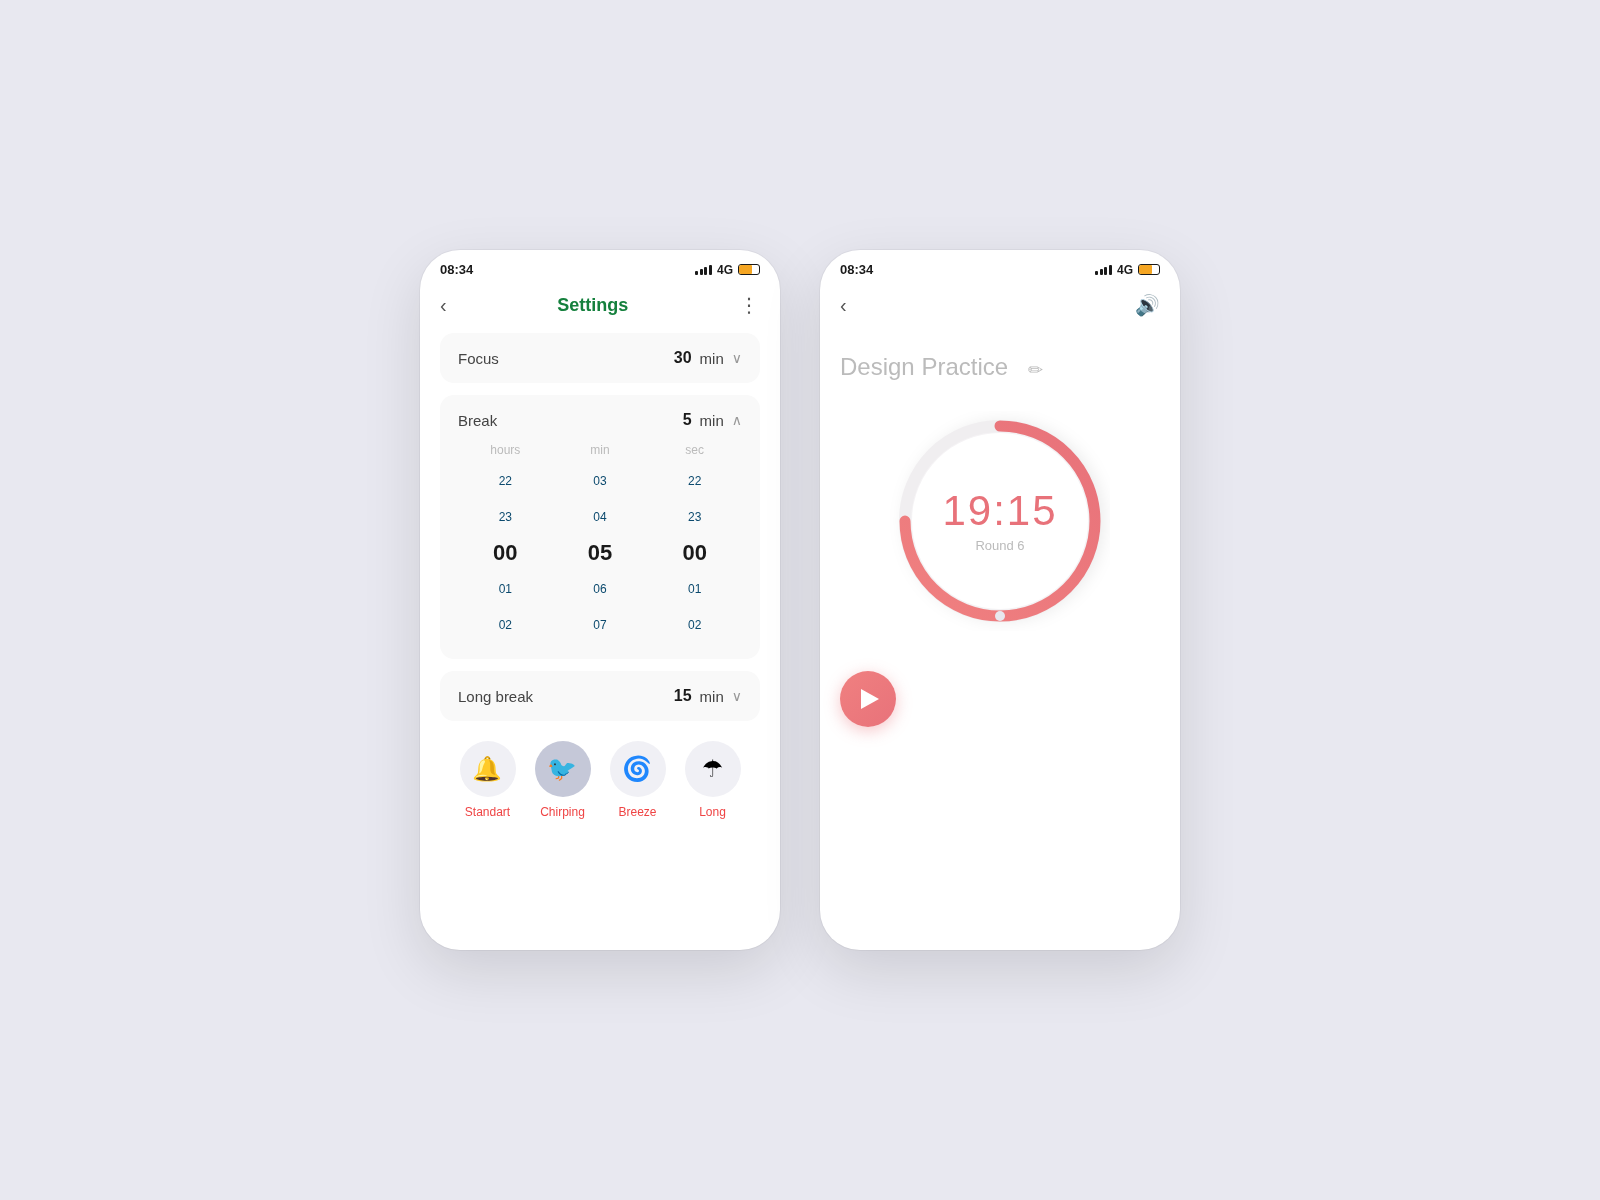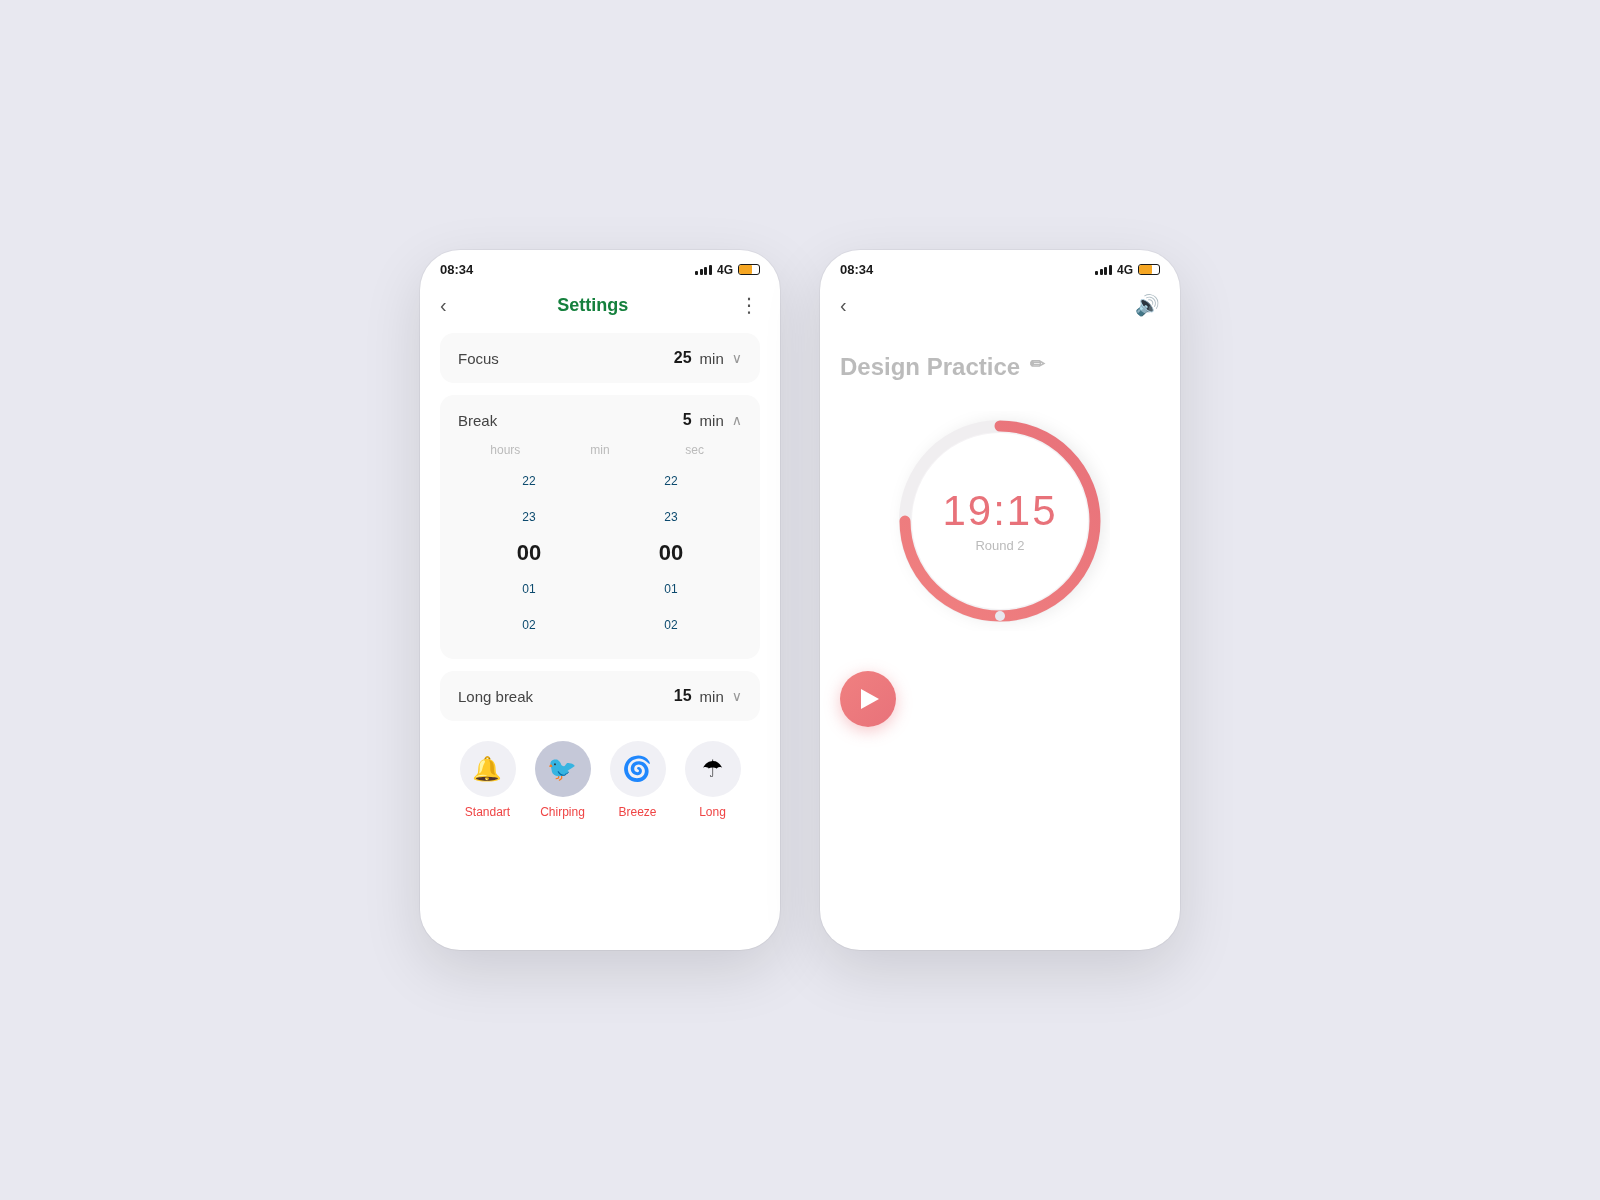--- a/index.html
+++ b/index.html
@@ -228,26 +228,26 @@
       justify-content: space-between;
       padding: 8px 0 16px;
       width: 100%;
     }
     .speaker-icon {
       font-size: 20px;
       color: #555;
     }
     .task-title {
       font-size: 24px;
-      font-weight: 700;
+      font-weight: 400;
       color: #bbb;
       margin: 20px 0 30px;
       display: flex;
-      align-items: flex-start;
-      gap: 10px;
+      align-items: flex-end;
+      gap: 20px;
     }
     .edit-icon {
       font-size: 18px;
       color: #bbb;
       cursor: pointer;
     }
     
     .timer-wrap {
       position: relative;
       width: 220px;
@@ -335,21 +335,21 @@
       <div class="nav-bar">
         <div class="back-btn">‹</div>
         <div class="nav-title">Settings</div>
         <div class="more-btn">⋮</div>
       </div>
 
       <div class="setting-row">
         <div class="setting-header">
           <span class="setting-label">Focus</span>
           <div class="setting-value">
-            <span class="num">25</span>
+            <span class="num">30</span>
             <span>min</span>
             <span class="chevron">∨</span>
           </div>
         </div>
       </div>
 
       <div class="setting-row">
         <div class="setting-header">
           <span class="setting-label">Break</span>
           <div class="setting-value">
@@ -368,20 +368,27 @@
           <div class="time-picker-cols">
 
             <div class="time-col">
               <div class="time-item">22</div>
               <div class="time-item">23</div>
               <div class="time-item selected">00</div>
               <div class="time-item">01</div>
               <div class="time-item">02</div>
             </div>
 
+            <div class="time-col">
+              <div class="time-item">03</div>
+              <div class="time-item">04</div>
+              <div class="time-item selected">05</div>
+              <div class="time-item">06</div>
+              <div class="time-item">07</div>
+            </div>
 
             <div class="time-col">
               <div class="time-item">22</div>
               <div class="time-item">23</div>
               <div class="time-item selected">00</div>
               <div class="time-item">01</div>
               <div class="time-item">02</div>
             </div>
           </div>
         </div>
@@ -469,21 +476,21 @@
           <circle cx="110" cy="110" r="88" fill="#fff"></circle>
 
           <circle class="timer-bg-circle" cx="110" cy="110" r="95" stroke="#eeecee" stroke-width="10" fill="none"></circle>
 
           <circle cx="110" cy="110" r="95" fill="none" stroke="url(#timerGrad)" stroke-width="11" stroke-linecap="round" stroke-dasharray="596.9" stroke-dashoffset="150"></circle>
 
           <circle cx="15" cy="110" r="5" fill="#e8e8ee"></circle>
         </svg>
         <div class="timer-inner">
           <div class="timer-time">19:15</div>
-          <div class="timer-round">Round 2</div>
+          <div class="timer-round">Round 6</div>
         </div>
       </div>
 
       <div class="play-btn">
         <div class="play-triangle"></div>
       </div>
 
     </div>
   </div>
 

